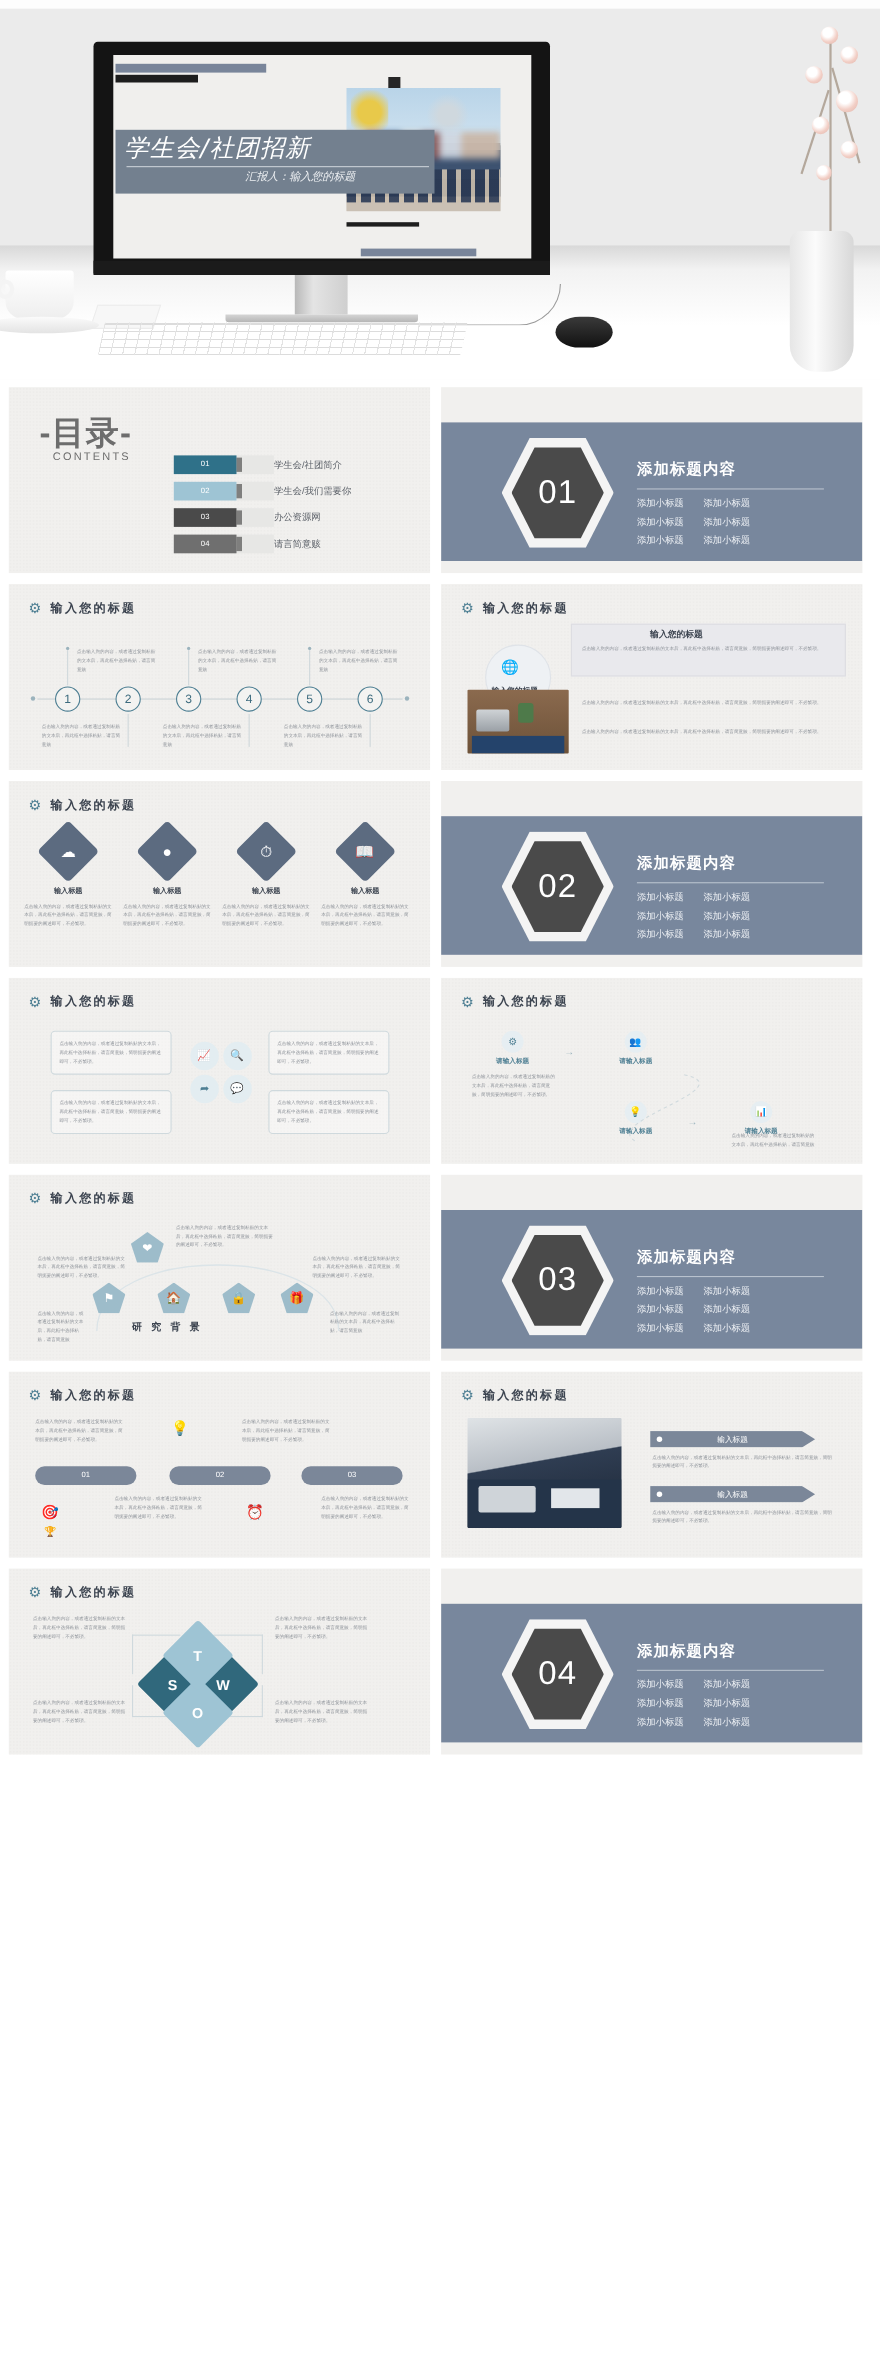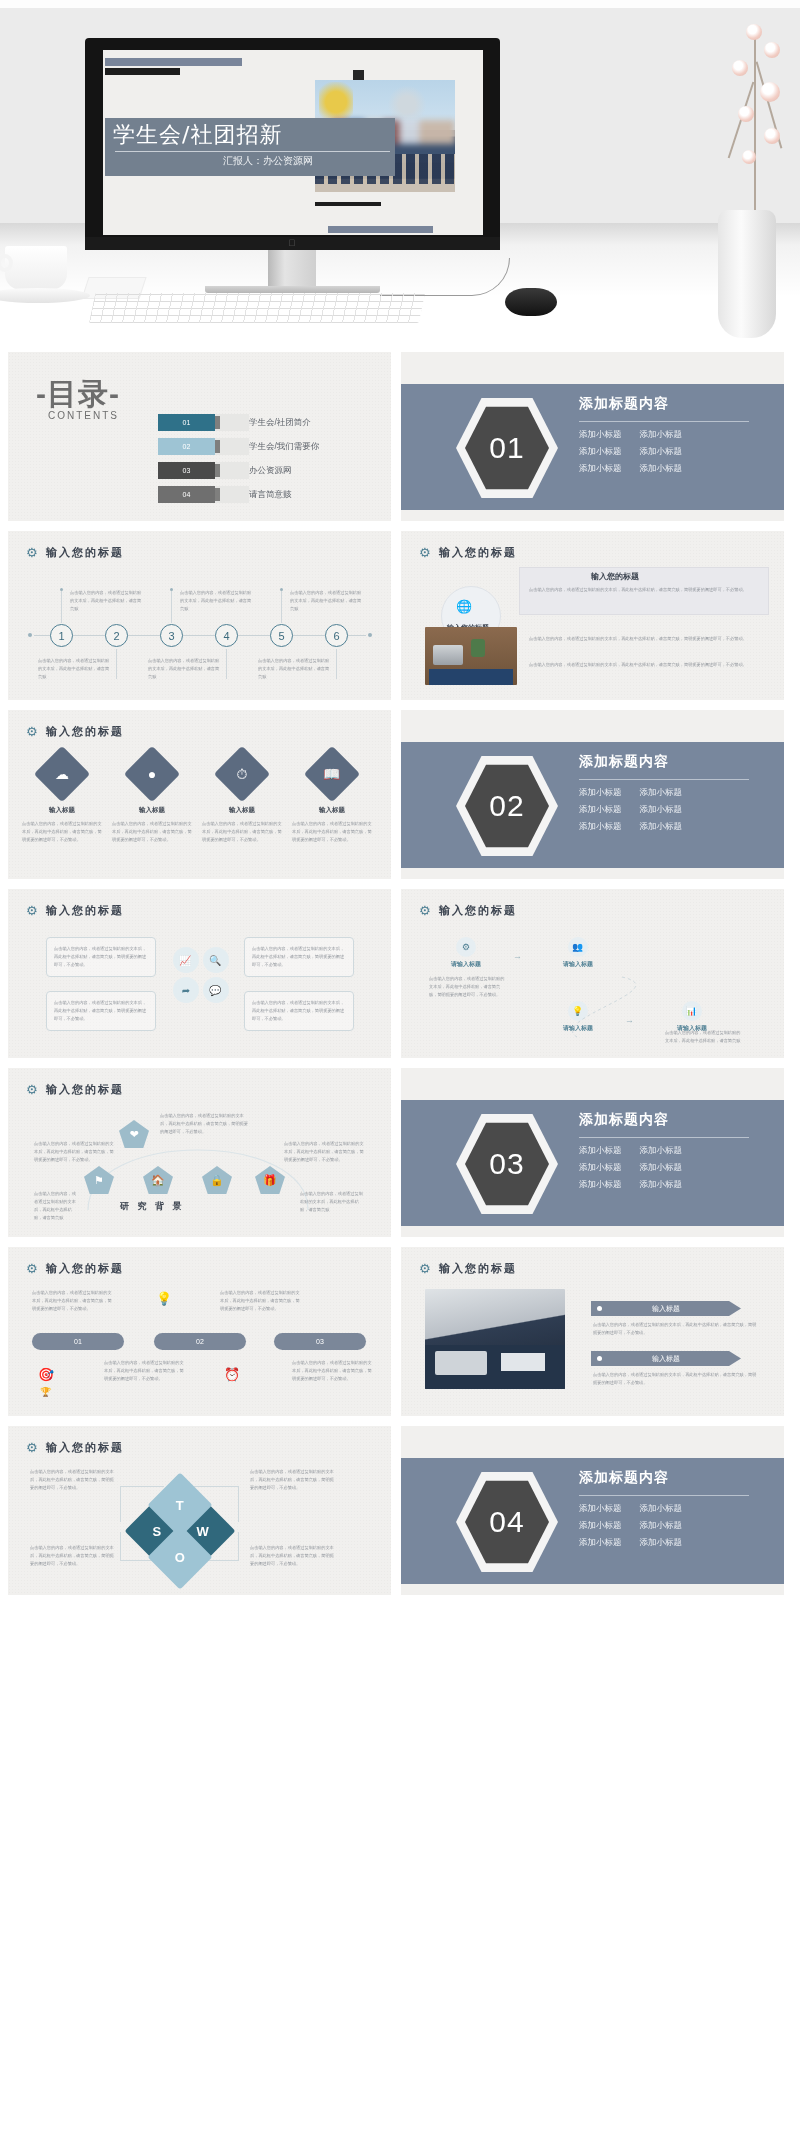--- a/index.html
+++ b/index.html
@@ -5,21 +5,21 @@
   * { box-sizing: border-box; margin:0; padding:0; }
   body {
     width: 800px; height: 2148px;
     background: #ffffff;
     font-family: "Liberation Sans", "DejaVu Sans", sans-serif;
     position: relative; overflow: hidden;
   }
 
   
   .hero { position:absolute; left:0; top:0; width:800px; height:345px;
-          background:#fdfdfd; overflow:hidden; }
+          background:#fdfdfd; overflow:hidden;font-style:italic; }
   .hero-bg { position:absolute; left:0; top:8px; width:800px; height:330px;
              background:linear-gradient(180deg,#ececec 0%, #e9e9e9 62%, #fafafa 63%, #ffffff 100%); }
   .hero-wall { position:absolute; left:0; top:8px; width:800px; height:215px; background:#ebebeb; }
   .hero-desk { position:absolute; left:0; top:223px; width:800px; height:122px;
                background:linear-gradient(180deg,#d8d8d8 0%, #f2f2f2 18%, #ffffff 60%); }
 
   
   .mon { position:absolute; left:85px; top:38px; width:415px; height:212px;
          background:#141414; border-radius:4px 4px 2px 2px; padding:6px 6px 14px 6px; }
   .mon-screen { position:absolute; left:18px; top:12px; width:380px; height:185px;
@@ -117,21 +117,21 @@
   .sec { background:#f1f0ee; }
   .sec-band { position:absolute; left:0; top:32px; width:100%; height:126px; background:#78879d; }
   .hexwrap { position:absolute; left:55px; top:44px; width:102px; height:104px; }
   .hex-out, .hex-in { position:absolute; left:0; top:0; width:100%; height:100%;
       clip-path: polygon(25% 2%, 75% 2%, 100% 50%, 75% 98%, 25% 98%, 0% 50%); }
   .hex-out { background:#f4f4f4; box-shadow:0 3px 6px rgba(0,0,0,.25); }
   .hex-in { left:9px; top:9px; width:84px; height:86px; background:#4a4a4a; }
   .hex-num { position:absolute; left:9px; top:9px; width:84px; height:86px;
              display:flex; align-items:center; justify-content:center;
              color:#fff; font-size:30px; letter-spacing:1px; }
-  .sec-right { position:absolute; left:178px; top:43px; width:190px;font-family:Liberation Serif, serif; }
+  .sec-right { position:absolute; left:178px; top:66px; width:190px;font-family:Liberation Serif, serif; }
   .sec-title { font-size:14px; font-weight:bold; color:#fff; letter-spacing:1px; }
   .sec-rule { width:170px; height:1px; background:#b9c2ce; margin:8px 0 7px 0; }
   .sec-subs { display:flex; gap:18px; }
   .sec-col { display:flex; flex-direction:column; gap:5px; }
   .sec-sub { font-size:8.5px; color:#eef1f5; white-space:nowrap; }
 
   
   .para { font-size:4.2px; line-height:1.9; color:#8d9299; }
 
   
@@ -237,21 +237,21 @@
       <div class="sl-photo">
         <div class="ph-tree"></div>
         <div class="ph-tree2"></div>
         <div class="ph-people"></div>
         <div class="ph-blur"></div>
         <div class="ph-legs"></div>
       </div>
       <div class="sl-titleband"></div>
       <div class="sl-title">学生会/社团招新</div>
       <div class="sl-rule"></div>
-      <div class="sl-sub">汇报人：办公资源网</div>
+      <div class="sl-sub">汇报人：输入您的标题</div>
       <div class="sl-line-r"></div>
       <div class="sl-bar-b"></div>
     </div>
     <div class="mon-chin">
       <div class="apple-logo"></div>
     </div>
   </div>
   <div class="mon-neck"></div>
   <div class="mon-foot"></div>
 

